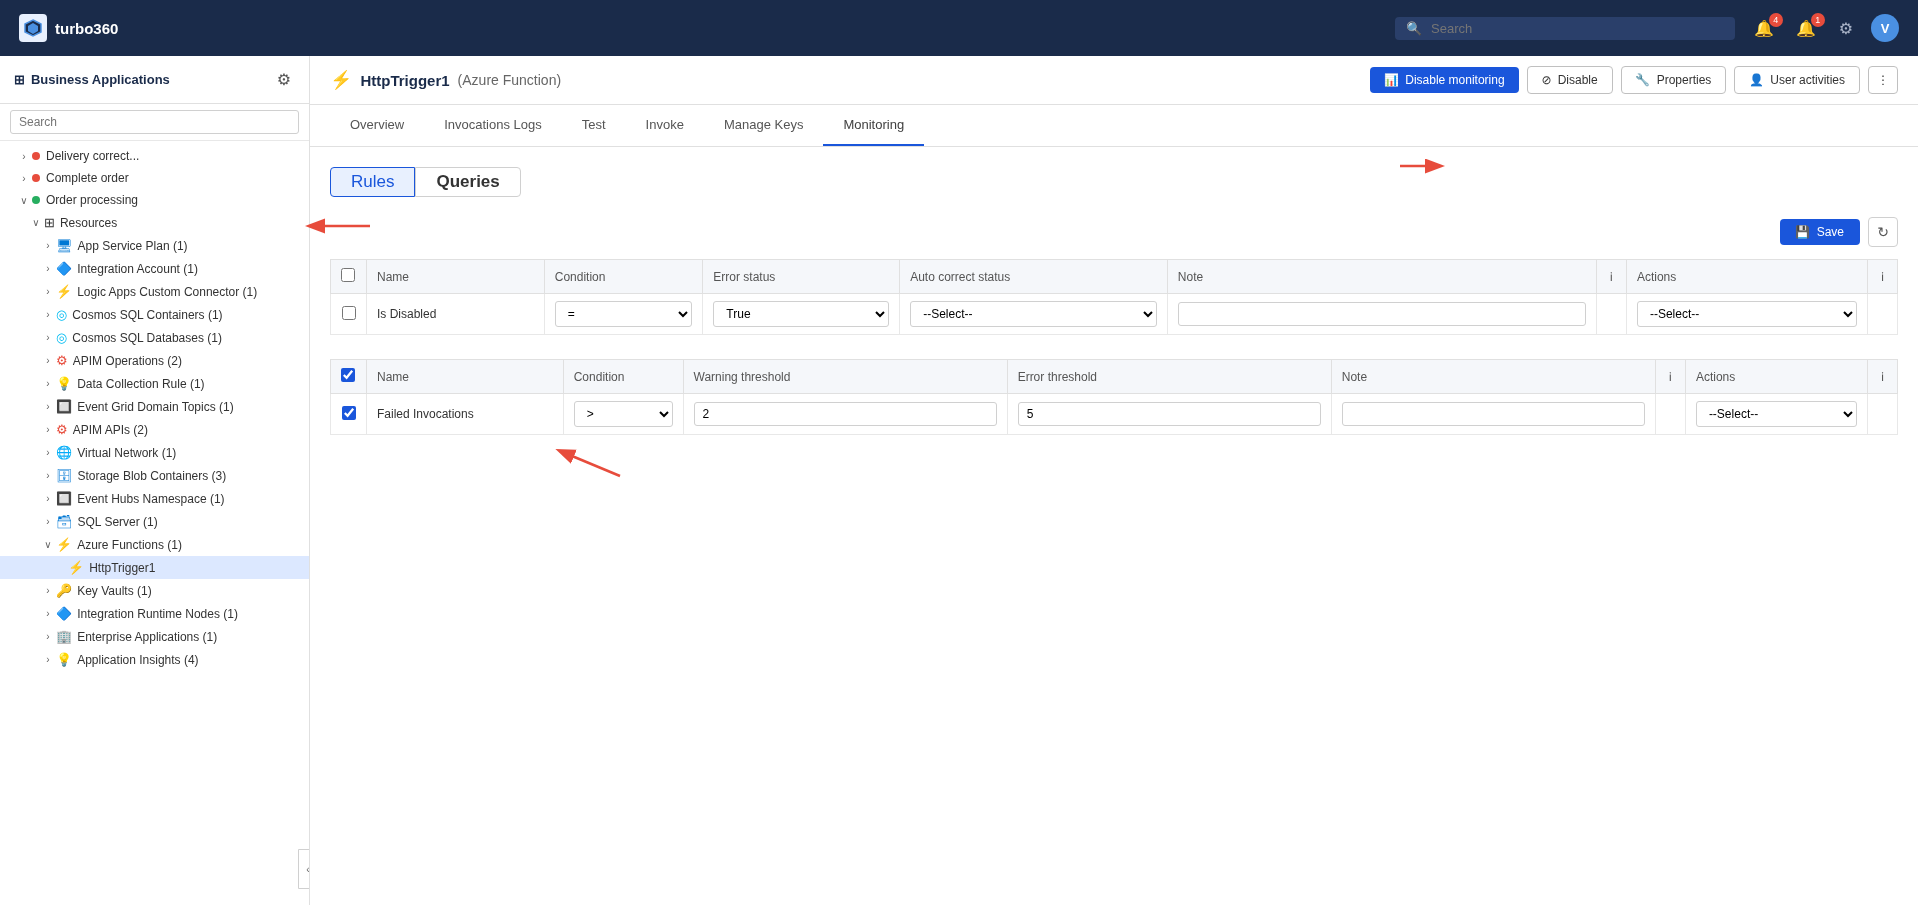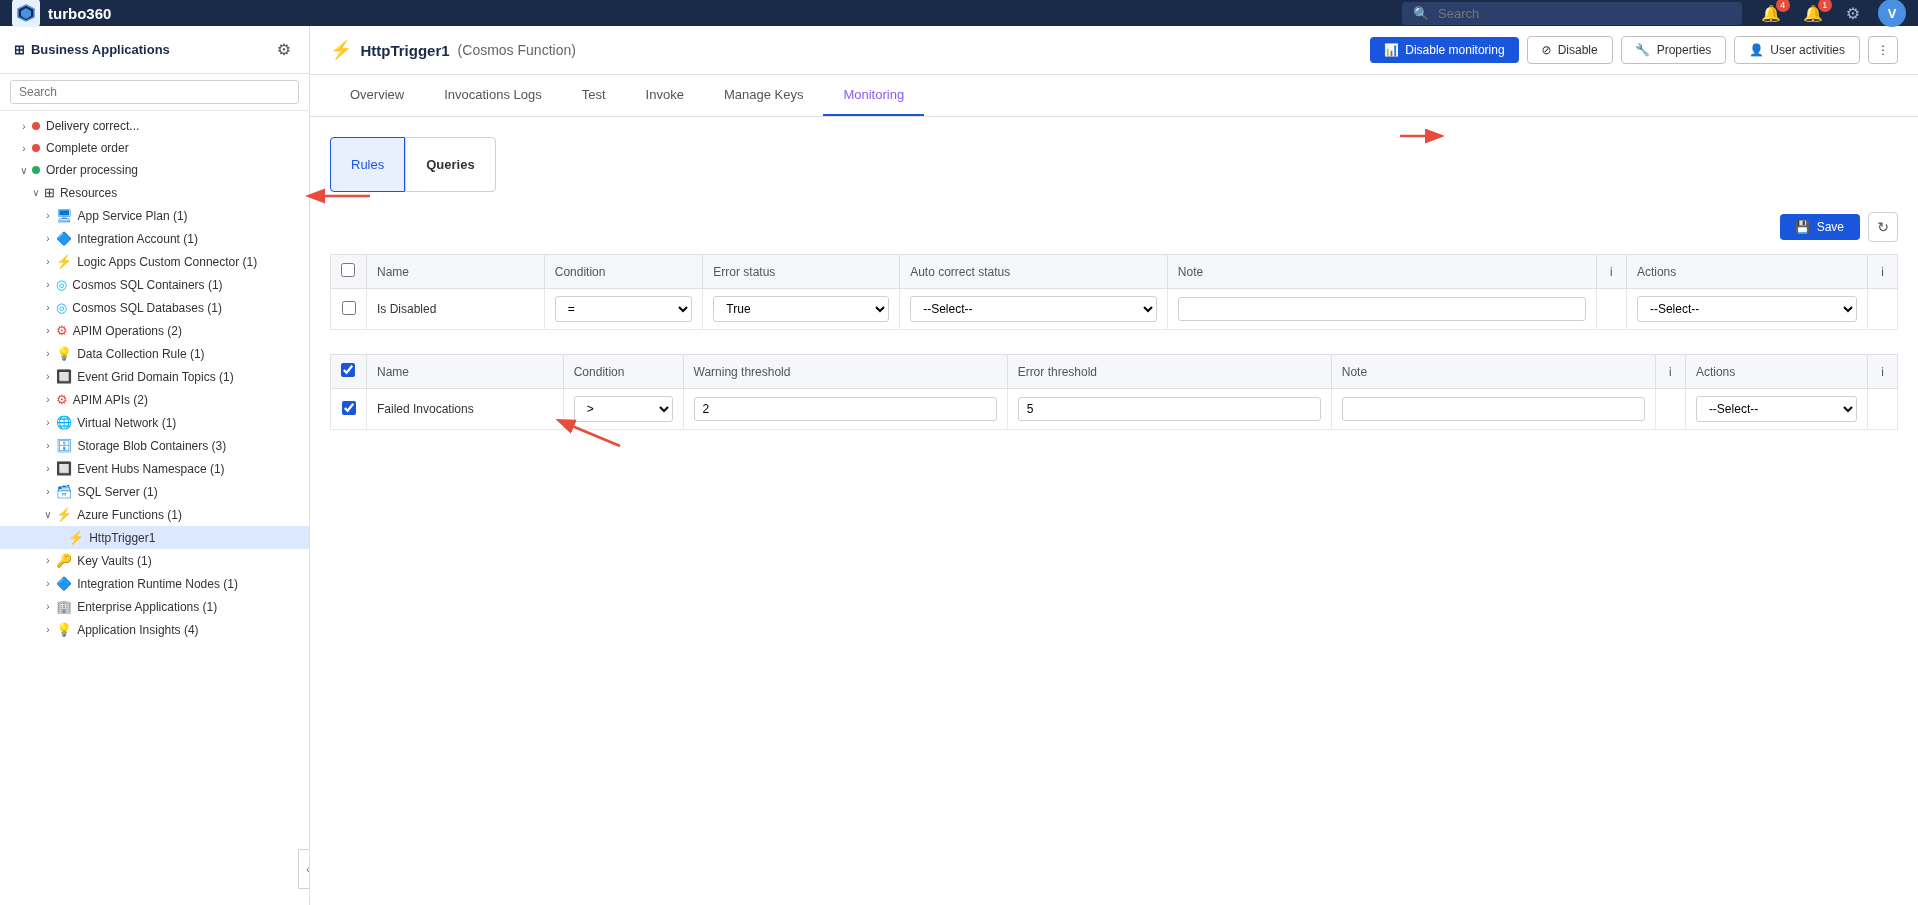--- a/index.html
+++ b/index.html
@@ -4,22 +4,22 @@
   <style>
     * { box-sizing: border-box; margin: 0; padding: 0; font-family: 'Segoe UI', Arial, sans-serif; }
     body { display: flex; flex-direction: column; height: 100vh; overflow: hidden; background: #f3f3f3; }
 
     
     .top-nav {
       background: #1a2b4a;
       color: white;
       display: flex;
       align-items: center;
-      height: 26px;
-      padding: 0 12px;
+      height: 56px;
+      padding: 0 19px;
       flex-shrink: 0;
       z-index: 100;
     }
     .top-nav-logo {
       display: flex;
       align-items: center;
       gap: 8px;
       font-size: 15px;
       font-weight: 600;
       color: white;
@@ -269,41 +269,41 @@
     }
     .tab-item {
       padding: 12px 20px;
       font-size: 13px;
       color: #555;
       cursor: pointer;
       border-bottom: 2px solid transparent;
       white-space: nowrap;
     }
     .tab-item.active {
-      color: #8b5cf6;
+      color: #404040;
       border-bottom-color: #1a56db;
       font-weight: 500;
     }
 
     
     .content-body {
       flex: 1;
       overflow-y: auto;
       padding: 20px;
     }
 
     
     .sub-tabs {
       display: flex;
       gap: 0;
       margin-bottom: 20px;
     }
     .sub-tab {
-      padding: 19px 20px;
-      font-size: 13px;
+      padding: 4px 20px;
+      font-size: 17px;
       cursor: pointer;
       border: 1px solid #d0d0d0;
       background: white;
       color: #333;
     }
     .sub-tab:first-child { border-radius: 4px 0 0 4px; }
     .sub-tab:last-child { border-radius: 0 4px 4px 0; font-weight: bold; }
     .sub-tab.active { background: #e8f0fe; color: #1a56db; border-color: #1a56db; }
 
     
@@ -590,21 +590,21 @@
       <button class="sidebar-collapse-btn">‹</button>
     </div>
   </div>
 
   <div class="content-area">
 
     <div class="content-header">
       <div class="content-title">
         <span class="content-title-icon">⚡</span>
         <strong>HttpTrigger1</strong>
-        <span style="font-weight:400;color:#666;font-size:14px;">(Cosmos Function)</span>
+        <span style="font-weight:400;color:#666;font-size:14px;">(Azure Function)</span>
       </div>
       <div class="header-actions">
         <button class="btn-primary">
           <span>📊</span>
           <span>Disable monitoring</span>
         </button>
         <button class="btn-secondary">
           <span>⊘</span>
           <span>Disable</span>
         </button>

